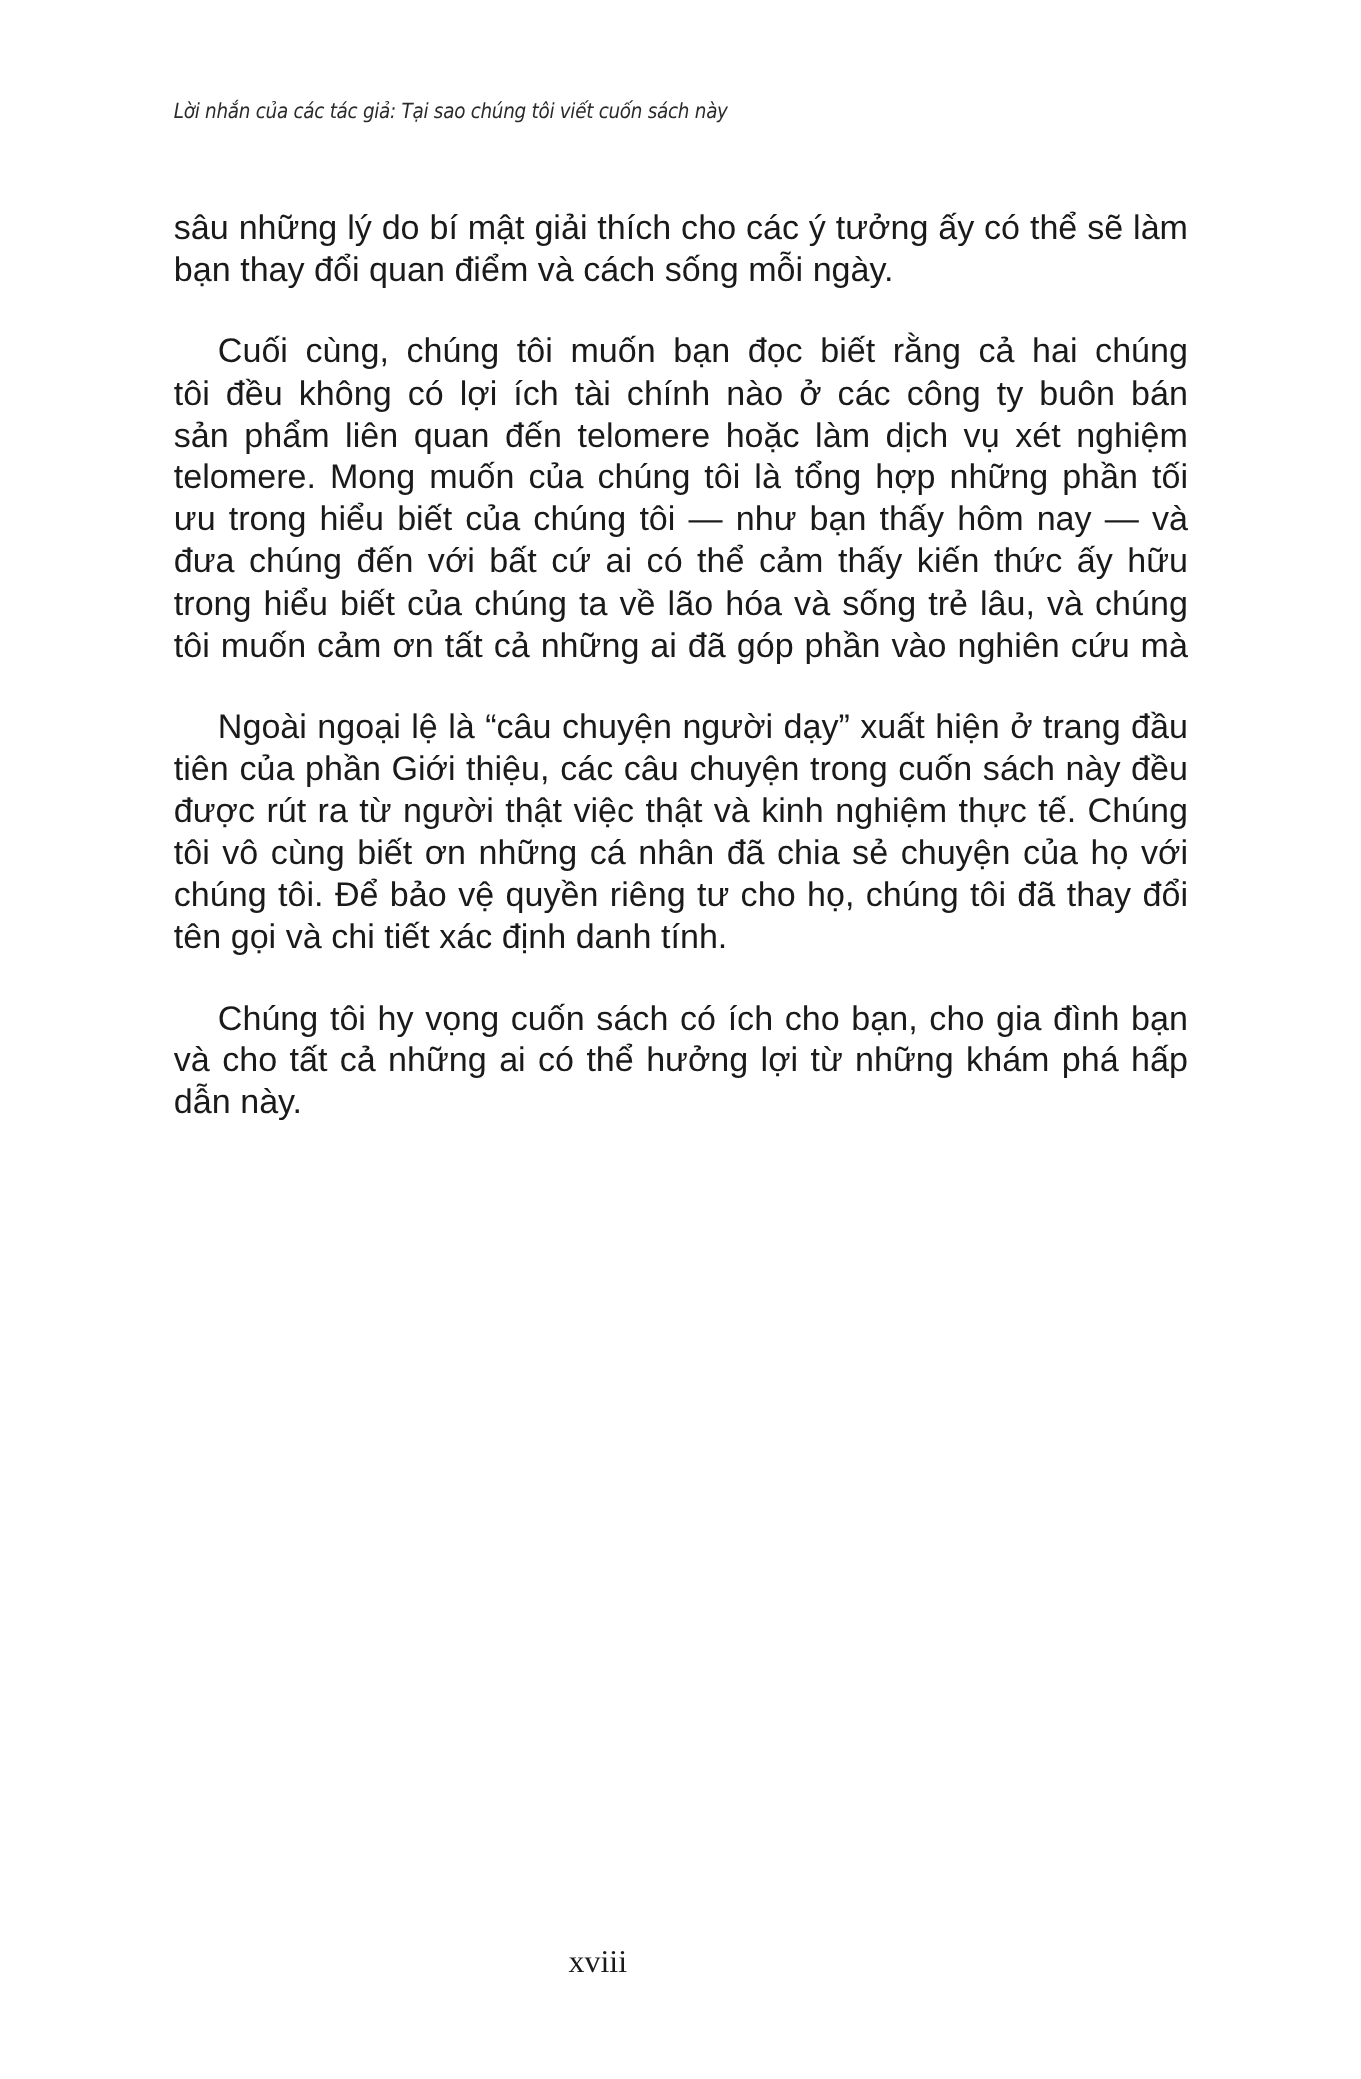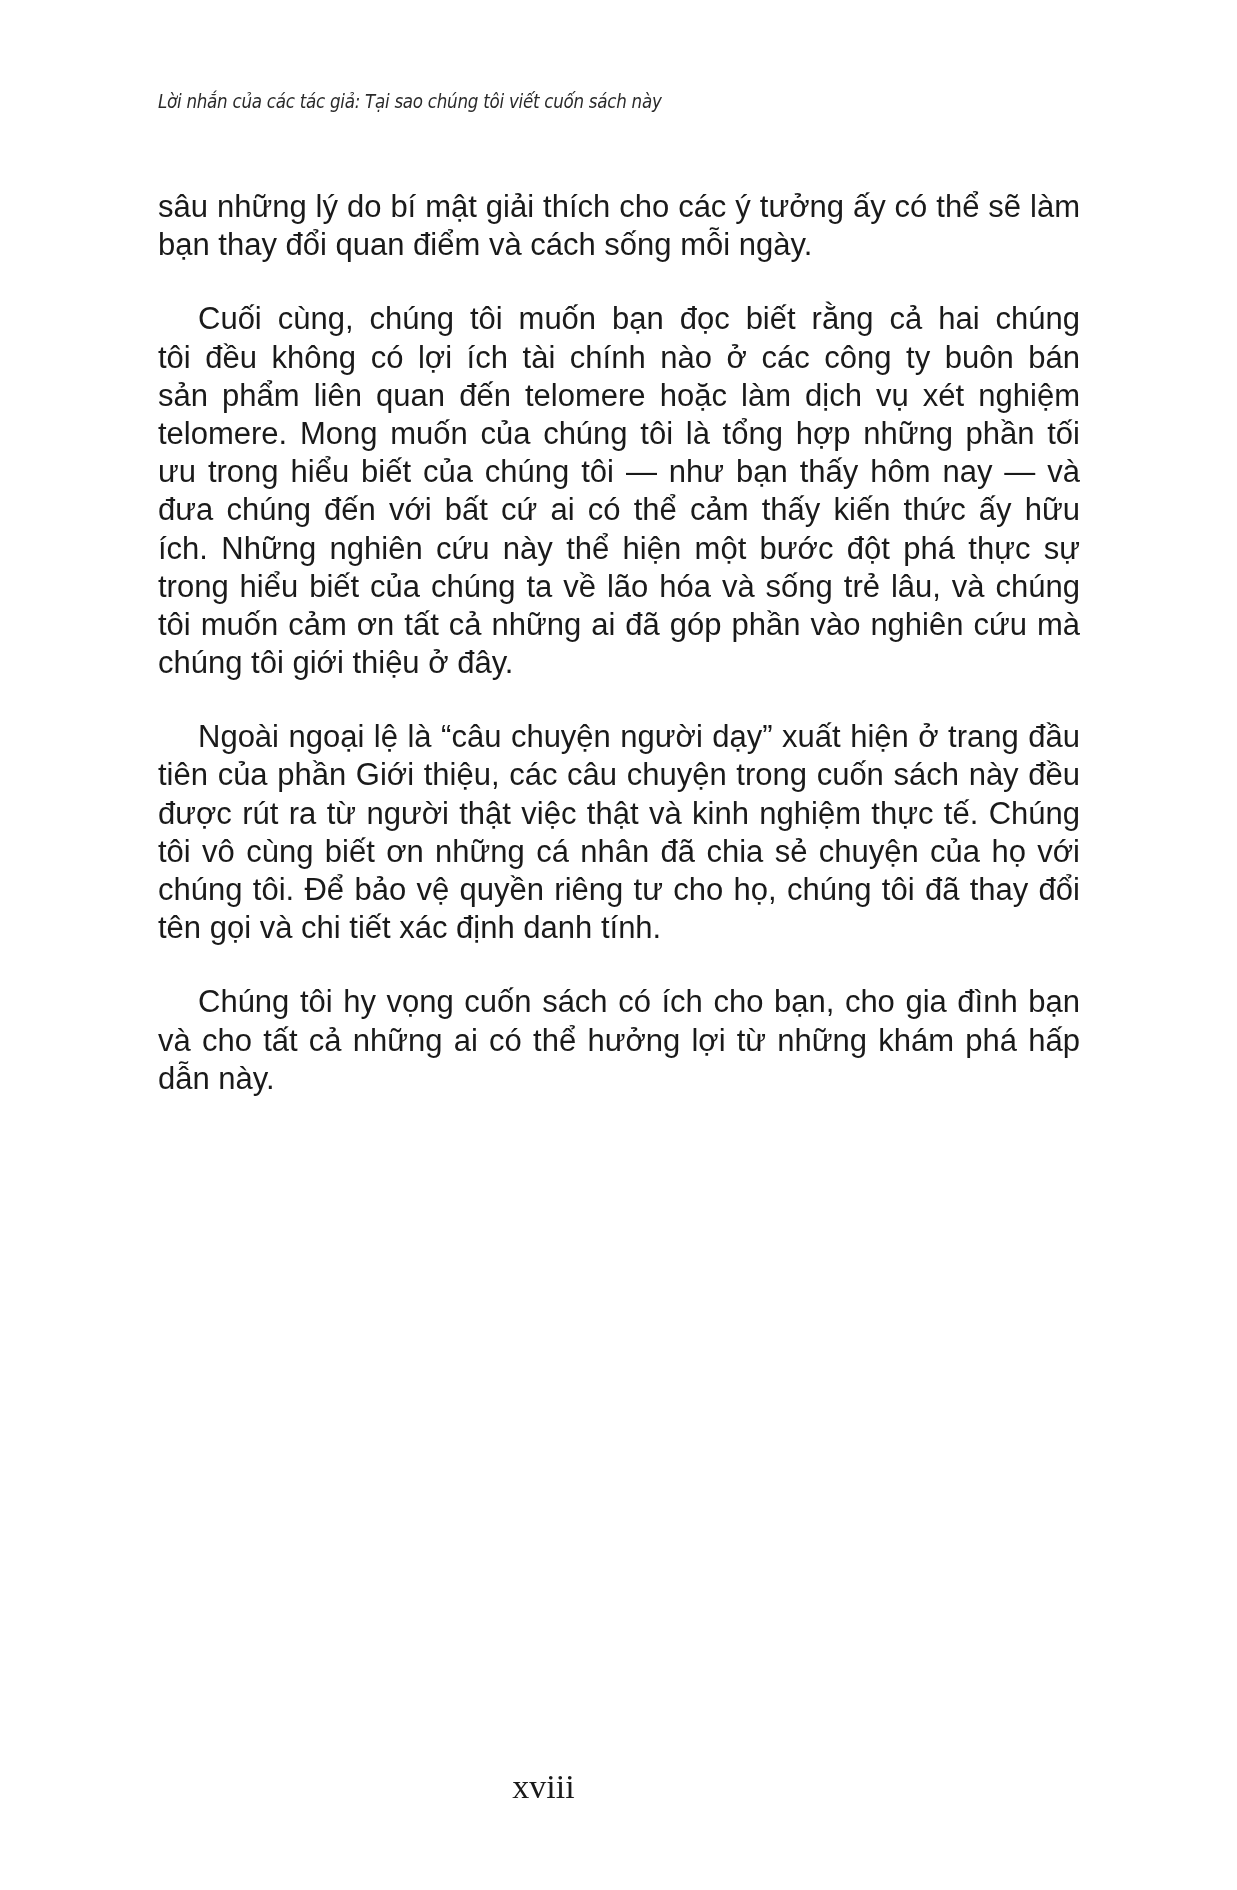--- a/index.html
+++ b/index.html
@@ -55,21 +55,21 @@
       padding-left: 40px;
       margin-top: 36px;
     }
     .page-number {
       position: absolute;
       left: 0;
       width: 1087px;
       top: 1768px;
       text-align: center;
       font-family: "Liberation Serif", serif;
-      font-size: 34px;
+      font-size: 29px;
       color: #1a1a1a;
     }
   </style>
 </head>
 <body>
 
 <div class="running-head">Lời nhắn của các tác giả: Tại sao chúng tôi viết cuốn sách này</div>
 
 <div class="text-block">
 
@@ -78,24 +78,22 @@
     <span class="line last">bạn thay đổi quan điểm và cách sống mỗi ngày.</span>
   </div>
 
   <div class="para">
     <span class="line indent">Cuối cùng, chúng tôi muốn bạn đọc biết rằng cả hai chúng</span>
     <span class="line">tôi đều không có lợi ích tài chính nào ở các công ty buôn bán</span>
     <span class="line">sản phẩm liên quan đến telomere hoặc làm dịch vụ xét nghiệm</span>
     <span class="line">telomere. Mong muốn của chúng tôi là tổng hợp những phần tối</span>
     <span class="line">ưu trong hiểu biết của chúng tôi — như bạn thấy hôm nay — và</span>
     <span class="line">đưa chúng đến với bất cứ ai có thể cảm thấy kiến thức ấy hữu</span>
-    <span class="line">ích. Những nghiên cứu này thể hiện một bước đột phá thực sự</span>
     <span class="line">trong hiểu biết của chúng ta về lão hóa và sống trẻ lâu, và chúng</span>
     <span class="line">tôi muốn cảm ơn tất cả những ai đã góp phần vào nghiên cứu mà</span>
-    <span class="line last">chúng tôi giới thiệu ở đây.</span>
   </div>
 
   <div class="para">
     <span class="line indent">Ngoài ngoại lệ là “câu chuyện người dạy” xuất hiện ở trang đầu</span>
     <span class="line">tiên của phần Giới thiệu, các câu chuyện trong cuốn sách này đều</span>
     <span class="line">được rút ra từ người thật việc thật và kinh nghiệm thực tế. Chúng</span>
     <span class="line">tôi vô cùng biết ơn những cá nhân đã chia sẻ chuyện của họ với</span>
     <span class="line">chúng tôi. Để bảo vệ quyền riêng tư cho họ, chúng tôi đã thay đổi</span>
     <span class="line last">tên gọi và chi tiết xác định danh tính.</span>
   </div>

